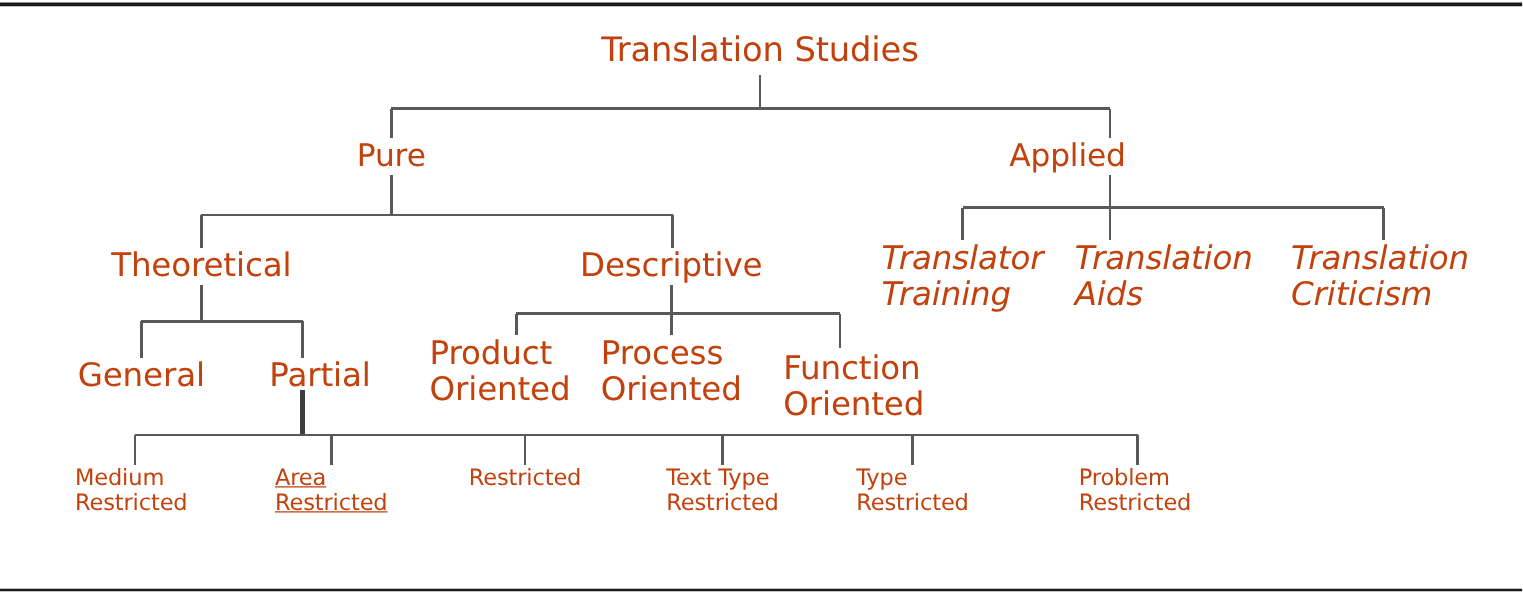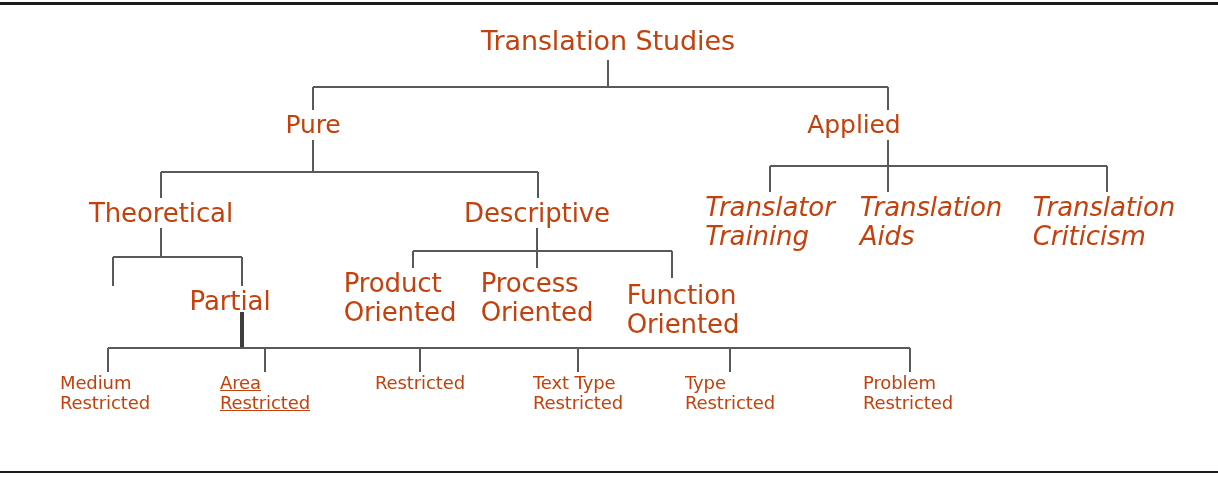--- a/index.html
+++ b/index.html
@@ -138,21 +138,24 @@
   </div>
   <div class="node n-applied-child" style="left:931px; top:193px;">
     <span class="line">Translation</span>
     <span class="line">Aids</span>
   </div>
   <div class="node n-applied-child" style="left:1104px; top:193px;">
     <span class="line">Translation</span>
     <span class="line">Criticism</span>
   </div>
 
-  <div class="node n-l3" style="left:230px; top:287px;">
+  <div class="node n-l3" style="left:113px; top:287px;">
+    <span class="line">General</span>
+  </div>
+  <div class="node n-l3" style="left:256px; top:287px;">
     <span class="line">Partial</span>
   </div>
 
   <div class="node n-l3" style="left:400px; top:269px;">
     <span class="line">Product</span>
     <span class="line">Oriented</span>
   </div>
   <div class="node n-l3" style="left:537px; top:269px;">
     <span class="line">Process</span>
     <span class="line">Oriented</span>

